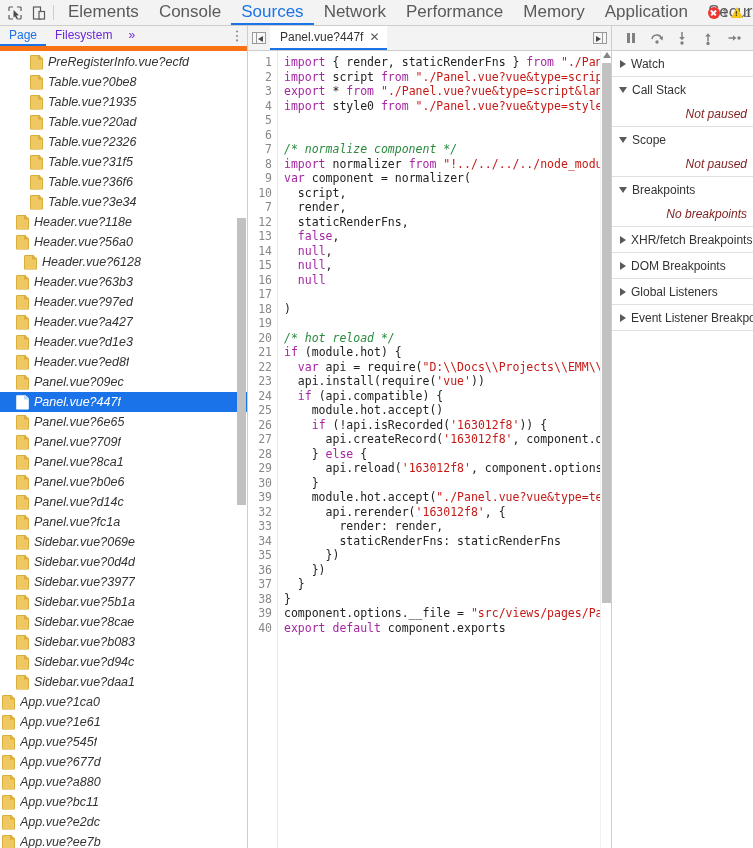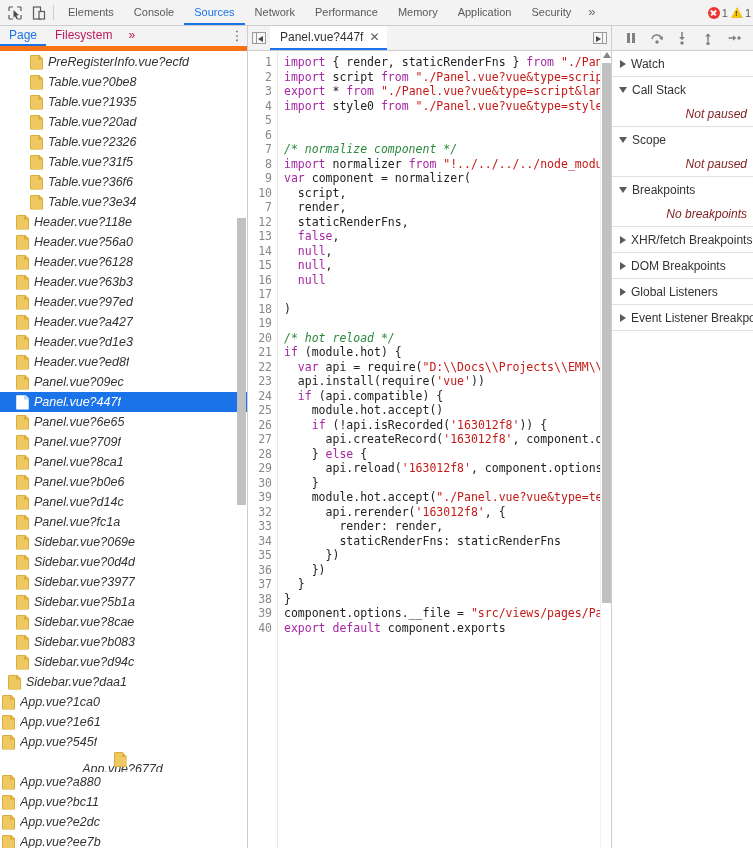--- a/index.html
+++ b/index.html
@@ -21,21 +21,21 @@
     border-bottom: 1px solid #cdcdcd;
     display: flex; align-items: stretch;
     position: relative;
   }
   .tool-icon-grp { display: flex; align-items: center; padding: 0 3px 0 6px; gap: 6px; }
   .tool-icon { width: 18px; height: 18px; display: flex; align-items: center; justify-content: center; }
   .vsep { width: 1px; background: #cdcdcd; margin: 5px 4px 5px 2px; }
   .tabs { display: flex; align-items: stretch; flex: 1; min-width: 0; }
   .tab {
     display: flex; align-items: center; padding: 0 10px;
-    font-size: 11px; color: #5a5a5a; white-space: nowrap;
+    font-size: 17px; color: #5a5a5a; white-space: nowrap;
     border-bottom: 2px solid transparent;
   }
   .tab.selected { color: #1a73e8; border-bottom-color: #1a73e8; }
   .tab.chev { padding: 0 7px; font-size: 13px; color: #6b6b6b; }
   .badges { display: flex; align-items: center; gap: 3px; padding-right: 2px; margin-left: auto; }
   .badge { display: flex; align-items: center; gap: 2px; font-size: 11px; color: #5a5a5a; }
   .err-dot {
     width: 12px; height: 12px; border-radius: 50%;
     background: #ee3333; position: relative;
   }
@@ -65,21 +65,21 @@
     border-right: 1px solid #cdcdcd;
     background: #fff;
   }
   .nav-toolbar {
     height: 25px; min-height: 25px;
     background: #f3f3f3; border-bottom: 5px solid #f97316;
     display: flex; align-items: stretch; position: relative; justify-content: space-between;
   }
   .nav-tab {
     display: flex; align-items: center; padding: 0 9px;
-    font-size: 12px; color: #be185d; white-space: nowrap;
+    font-size: 12px; color: #6d28d9; white-space: nowrap;
     border-bottom: 2px solid transparent;
   }
   .nav-tab.selected { color: #1a73e8; border-bottom-color: #1a73e8; }
   .nav-tab.chev { padding: 0 7px; }
   .nav-menu {
     margin-left: auto; width: 20px; display: flex;
     align-items: center; justify-content: center; color: #5a5a5a;
     font-size: 13px; letter-spacing: 0; line-height: 6px;
   }
   .nav-menu span { display: block; }
@@ -379,21 +379,21 @@
             </span>
             <span class="file-label">Header.vue?118e</span>
           </div>
           <div class="file-row" style="padding-left: 16px;">
             <span class="file-icon">
               <span class="pg"></span>
               <span class="fold"></span>
             </span>
             <span class="file-label">Header.vue?56a0</span>
           </div>
-          <div class="file-row" style="padding-left: 16px;">
+          <div class="file-row" style="padding-left: 16px; margin-left: 8px;">
             <span class="file-icon">
               <span class="pg"></span>
               <span class="fold"></span>
             </span>
             <span class="file-label">Header.vue?6128</span>
           </div>
           <div class="file-row" style="padding-left: 16px;">
             <span class="file-icon">
               <span class="pg"></span>
               <span class="fold"></span>
@@ -526,21 +526,21 @@
             </span>
             <span class="file-label">Sidebar.vue?b083</span>
           </div>
           <div class="file-row" style="padding-left: 16px;">
             <span class="file-icon">
               <span class="pg"></span>
               <span class="fold"></span>
             </span>
             <span class="file-label">Sidebar.vue?d94c</span>
           </div>
-          <div class="file-row" style="padding-left: 8px;">
+          <div class="file-row" style="padding-left: 16px;">
             <span class="file-icon">
               <span class="pg"></span>
               <span class="fold"></span>
             </span>
             <span class="file-label">Sidebar.vue?daa1</span>
           </div>
           <div class="file-row" style="padding-left: 2px;">
             <span class="file-icon">
               <span class="pg"></span>
               <span class="fold"></span>
@@ -554,21 +554,21 @@
             </span>
             <span class="file-label">App.vue?1e61</span>
           </div>
           <div class="file-row" style="padding-left: 2px;">
             <span class="file-icon">
               <span class="pg"></span>
               <span class="fold"></span>
             </span>
             <span class="file-label">App.vue?545f</span>
           </div>
-          <div class="file-row" style="padding-left: 2px; flex-direction: column;">
+          <div class="file-row" style="padding-left: 2px;">
             <span class="file-icon">
               <span class="pg"></span>
               <span class="fold"></span>
             </span>
             <span class="file-label">App.vue?677d</span>
           </div>
           <div class="file-row" style="padding-left: 2px;">
             <span class="file-icon">
               <span class="pg"></span>
               <span class="fold"></span>

